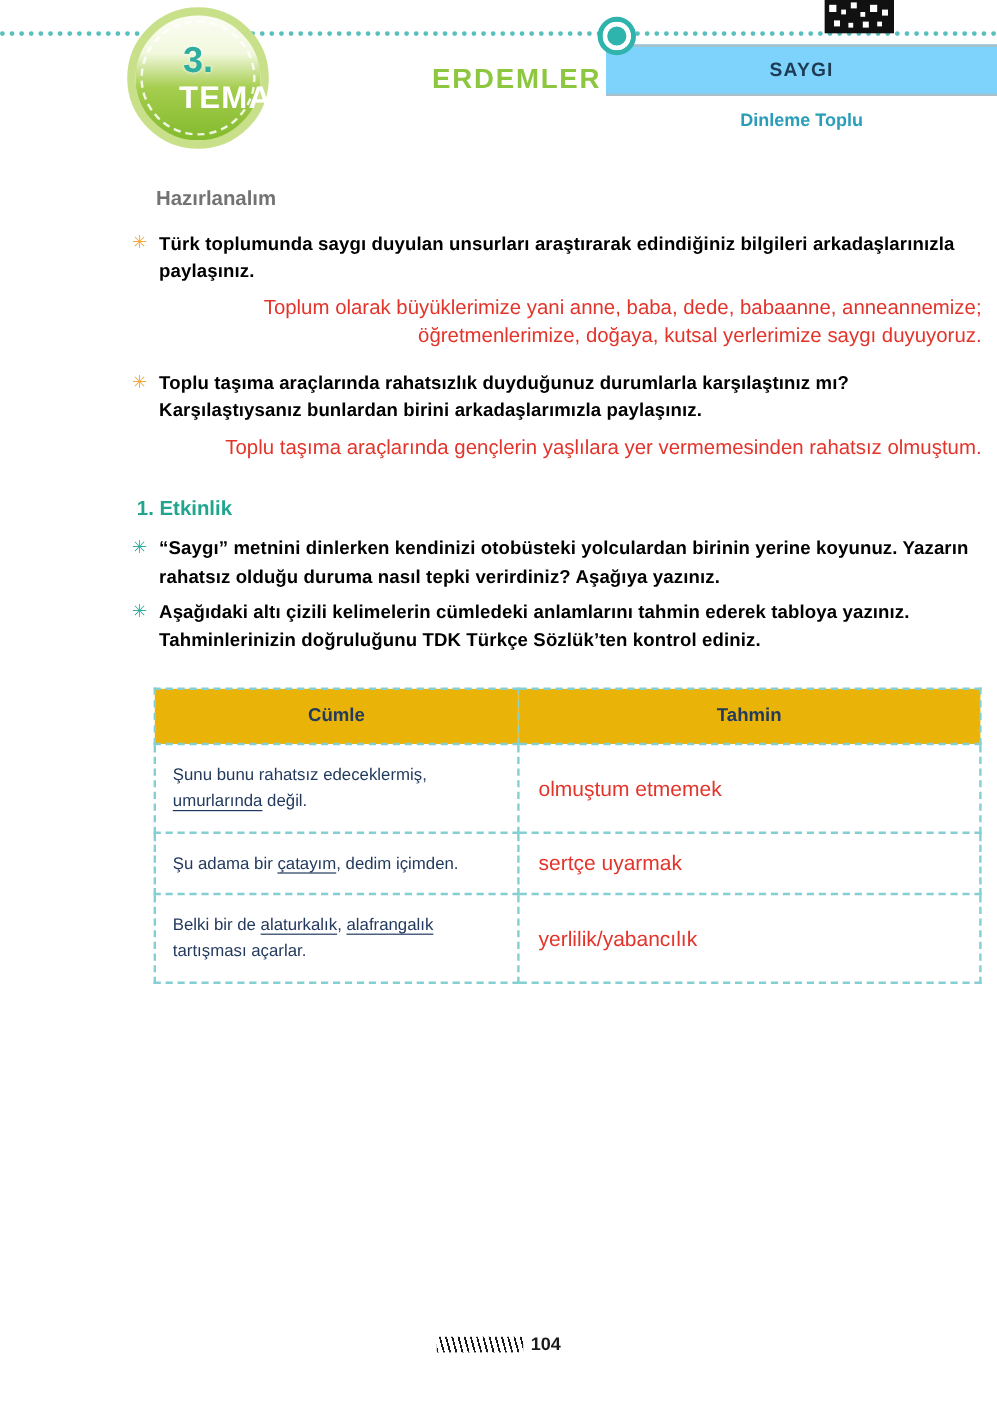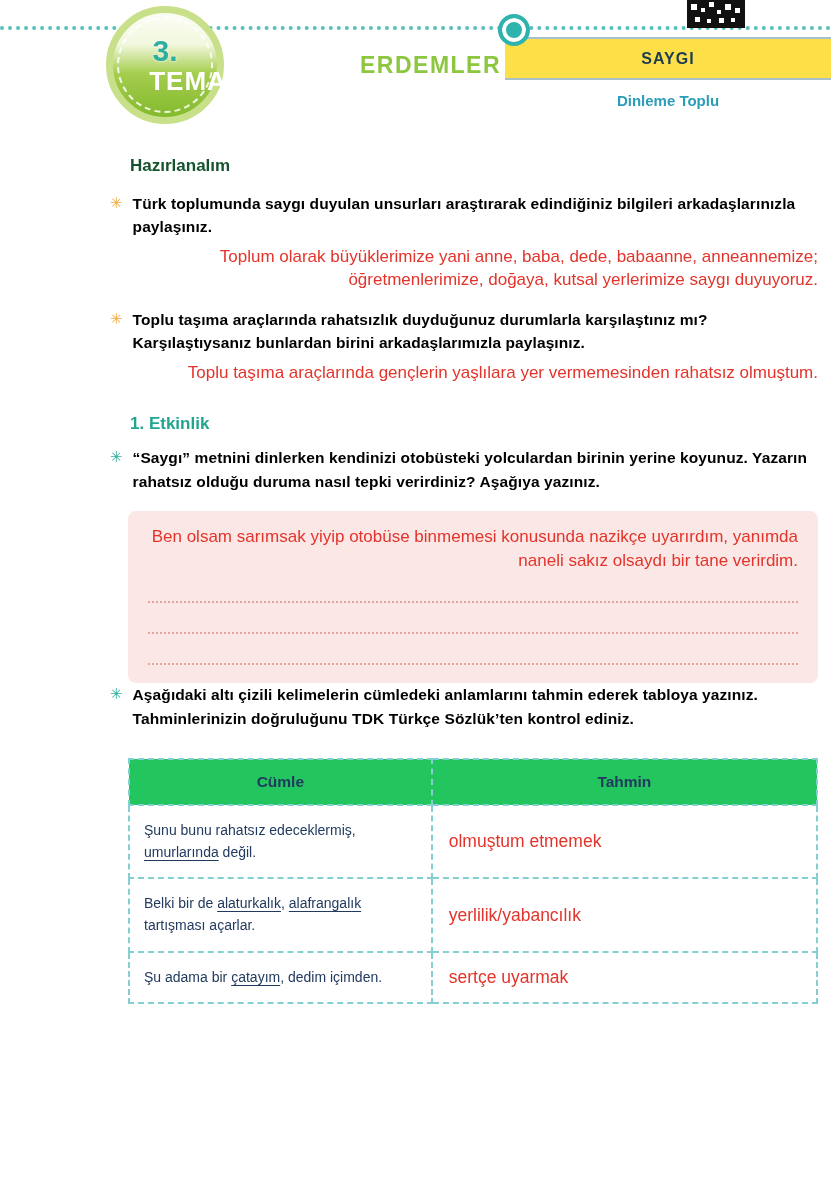--- a/index.html
+++ b/index.html
@@ -16,56 +16,56 @@
     display:flex; flex-direction:column; align-items:center; justify-content:center; z-index:3; }
   .badge-ring { position:absolute; inset:4px; border-radius:50%; border:2px dashed rgba(255,255,255,.85); }
   .badge-num { color:#2fae9f; font-size:30px; font-weight:bold; line-height:1; margin-bottom:2px;
     text-shadow:0 0 3px #ffffff; }
   .badge-label { color:#ffffff; font-size:26px; font-weight:bold; letter-spacing:1px; line-height:1;margin-left:46px; }
 
   .course-title { position:absolute; left:322px; top:52px; font-size:23px; font-weight:bold;
     color:#8dc63f; letter-spacing:1.5px;margin-left:38px; }
 
   .topic-box { position:absolute; left:505px; top:37px; width:326px; height:43px;
-    border-top:2px solid #a9c0cb; border-bottom:2px solid #a9c0cb; background:#fde047;
+    border-top:2px solid #a9c0cb; border-bottom:2px solid #a9c0cb; background:#7dd3fc;
     display:flex; align-items:center; justify-content:center; z-index:2; }
   .topic-title { font-size:16px; font-weight:bold; color:#1d3b53; letter-spacing:1px; }
   .connector { position:absolute; left:498px; top:14px; width:32px; height:32px; border-radius:50%;
     background:#2fb3ad; border:4px solid #2fb3ad;
     box-shadow:inset 0 0 0 4px #ffffff; z-index:4; }
   .subtitle { position:absolute; left:505px; top:92px; width:326px; text-align:center;
     font-size:15px; font-weight:bold; color:#2a9db8; }
 
   
   .content { position:absolute; left:110px; top:156px; width:708px; }
 
-  .prep-heading { color:#14532d; font-size:17px; font-weight:bold; margin:0 0 16px 20px; }
+  .prep-heading { color:#737373; font-size:17px; font-weight:bold; margin:0 0 16px 20px; }
 
   .bullet { display:flex; gap:10px; margin-bottom:6px; }
   .b-icon { font-size:15px; line-height:1.5; flex:0 0 auto; }
   .b-icon.orange { color:#f5a83a; }
   .b-icon.teal { color:#2fae9f; }
   .bullet .txt { font-weight:bold; color:#000000; font-size:15.5px; line-height:1.5; letter-spacing:.1px; }
 
   .answer-red { color:#e3342b; font-size:17px; line-height:1.4; margin:2px 0 16px 0;text-align:right; }
   .answer-red.indent { margin-left:21px; }
 
-  .activity-heading { font-size:17px; font-weight:bold; margin:30px 0 12px 20px; }
+  .activity-heading { font-size:17px; font-weight:bold; margin:30px 0 12px 4px; }
   .activity-heading.a1 { color:#21a58f; }
   .activity-heading.a2 { color:#0fa8b8; }
 
   .answer-box { margin:18px 0 0 18px; width:690px; background:#fbe8e6; border-radius:8px;
     padding:14px 20px 18px 20px; }
   .answer-box .answer-red { margin:0; }
   .dotline { border-bottom:2px dotted #e7a49e; height:31px; }
 
   
   .table-wrap { margin:28px 0 0 18px; }
   table.tdk { width:690px; border-collapse:collapse; }
-  table.tdk th { background:#22c55e; padding:13px 10px; font-size:15.5px; color:#223a5e;
+  table.tdk th { background:#eab308; padding:13px 10px; font-size:15.5px; color:#223a5e;
     border:2px dashed #84cfd1; text-align:center; }
   table.tdk td { border:2px dashed #84cfd1; vertical-align:middle; }
   td.cumle { width:44%; padding:14px 14px; font-size:14px; color:#223a5e; line-height:1.55; }
   td.tahmin { padding:14px 16px; font-size:17.5px; color:#e3342b; }
   .u { text-decoration:underline; text-underline-offset:3px; }
 
   
   .footer { position:absolute; top:1112px; left:0; width:831px; text-align:center; }
   .scribble { display:inline-block; width:72px; height:13px; vertical-align:middle; margin-right:2px;
     background:repeating-linear-gradient(75deg,#1a1a1a 0 1.5px,transparent 1.5px 5px); }
@@ -124,26 +124,20 @@
     </div>
     <p class="answer-red indent">Toplu taşıma araçlarında gençlerin yaşlılara yer vermemesinden rahatsız olmuştum.</p>
 
     <h2 class="activity-heading a1">1. Etkinlik</h2>
 
     <div class="bullet">
       <span class="b-icon teal">✳</span>
       <p class="txt">“Saygı” metnini dinlerken kendinizi otobüsteki yolculardan birinin yerine koyunuz. Yazarın rahatsız olduğu duruma nasıl tepki verirdiniz? Aşağıya yazınız.</p>
     </div>
 
-    <div class="answer-box">
-      <p class="answer-red">Ben olsam sarımsak yiyip otobüse binmemesi konusunda nazikçe uyarırdım, yanımda naneli sakız olsaydı bir tane verirdim.</p>
-      <div class="dotline"></div>
-      <div class="dotline"></div>
-      <div class="dotline"></div>
-    </div>
 
 
     <div class="bullet">
       <span class="b-icon teal">✳</span>
       <p class="txt">Aşağıdaki altı çizili kelimelerin cümledeki anlamlarını tahmin ederek tabloya yazınız. Tahminlerinizin doğruluğunu TDK Türkçe Sözlük’ten kontrol ediniz.</p>
     </div>
 
     <div class="table-wrap">
       <table class="tdk">
         <thead>
@@ -154,30 +148,34 @@
         </thead>
         <tbody>
           <tr>
             <td class="cumle">
               <span>Şunu bunu rahatsız edeceklermiş, </span><span class="u">umurlarında</span><span> değil.</span>
             </td>
             <td class="tahmin">olmuştum etmemek</td>
           </tr>
           <tr>
             <td class="cumle">
+              <span>Şu adama bir </span><span class="u">çatayım</span><span>, dedim içimden.</span>
+            </td>
+            <td class="tahmin">sertçe uyarmak</td>
+          </tr>
+          <tr>
+            <td class="cumle">
               <span>Belki bir de </span><span class="u">alaturkalık</span><span>, </span><span class="u">alafrangalık</span><span> tartışması açarlar.</span>
             </td>
             <td class="tahmin">yerlilik/yabancılık</td>
-          </tr>
-          <tr>
-            <td class="cumle">
-              <span>Şu adama bir </span><span class="u">çatayım</span><span>, dedim içimden.</span>
-            </td>
-            <td class="tahmin">sertçe uyarmak</td>
           </tr>
         </tbody>
       </table>
     </div>
 
   </div>
 
+  <div class="footer">
+    <span class="scribble"></span>
+    <span class="page-num">104</span>
+  </div>
 
 </div>
 
 </body></html>

